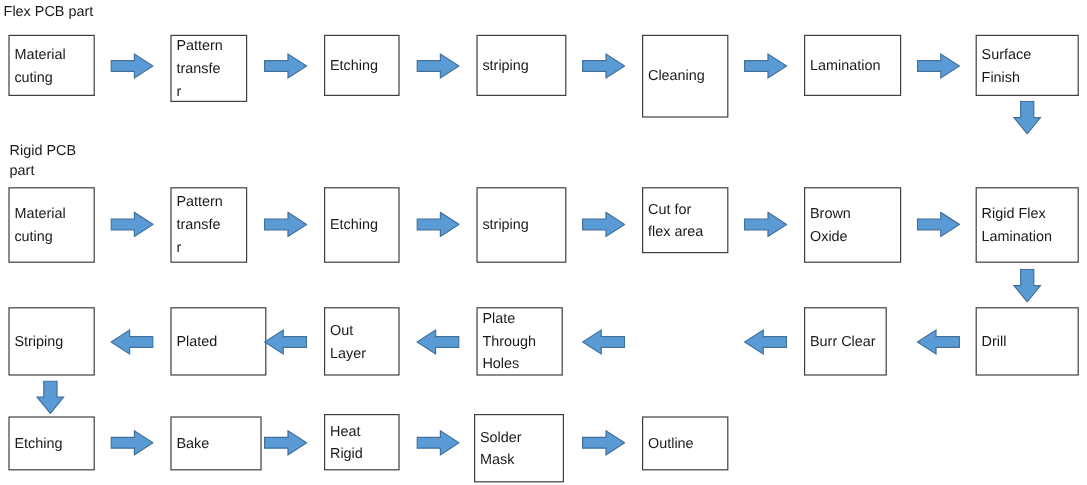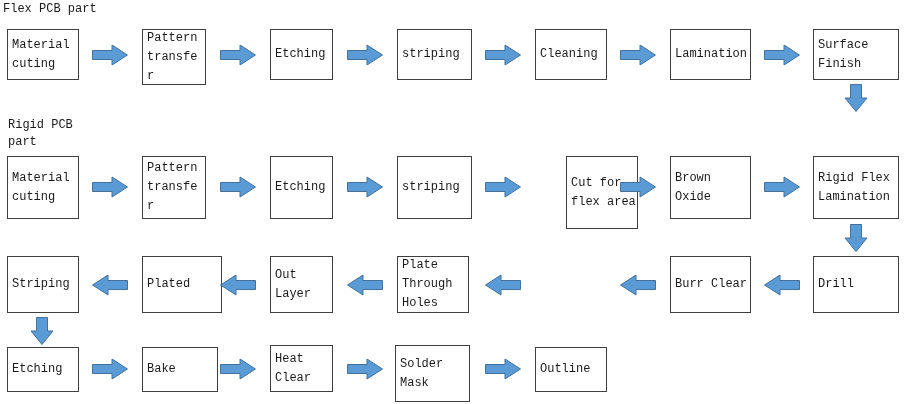--- a/index.html
+++ b/index.html
@@ -5,21 +5,21 @@
   html, body {
     margin: 0;
     padding: 0;
     background: #fff;
   }
   .canvas {
     position: relative;
     width: 906px;
     height: 404px;
     background: var(--bg, #fff);
-    font-family: Liberation Mono, monospace;
+    font-family: Liberation Sans, sans-serif;
     color: var(--text, #1a1a1a);
     overflow: hidden;
   }
   .section-label {
     position: absolute;
     font-size: 12px;
     line-height: 17px;
     white-space: pre;
   }
   .node {
@@ -66,21 +66,21 @@
     <span class="node-label">Pattern
 transfe
 r</span>
     </div>
   <div class="node" style="left:270px;top:29px;width:63px;height:51px">
     <span class="node-label">Etching</span>
     </div>
   <div class="node" style="left:397px;top:29px;width:75px;height:51px">
     <span class="node-label">striping</span>
     </div>
-  <div class="node" style="left:535px;top:29px;width:72px;height:51px">
+  <div class="node" style="left:535px;top:29px;width:72px;height:69px">
     <span class="node-label">Cleaning</span>
     </div>
   <div class="node" style="left:670px;top:29px;width:81px;height:51px">
     <span class="node-label">Lamination</span>
     </div>
   <div class="node" style="left:813px;top:29px;width:86px;height:51px">
     <span class="node-label">Surface
 Finish</span>
     </div>
 
@@ -114,21 +114,21 @@
     <span class="node-label">Pattern
 transfe
 r</span>
     </div>
   <div class="node" style="left:270px;top:156px;width:63px;height:63px">
     <span class="node-label">Etching</span>
     </div>
   <div class="node" style="left:397px;top:156px;width:75px;height:63px">
     <span class="node-label">striping</span>
     </div>
-  <div class="node" style="left:566px;top:156px;width:72px;height:73px">
+  <div class="node" style="left:535px;top:156px;width:72px;height:55px">
     <span class="node-label">Cut for
 flex area</span>
     </div>
   <div class="node" style="left:670px;top:156px;width:81px;height:63px">
     <span class="node-label">Brown
 Oxide</span>
     </div>
   <div class="node" style="left:813px;top:156px;width:86px;height:63px">
     <span class="node-label">Rigid Flex
 Lamination</span>
@@ -164,21 +164,21 @@
     </div>
   <div class="node" style="left:270px;top:256px;width:63px;height:57px">
     <span class="node-label">Out
 Layer</span>
     </div>
   <div class="node" style="left:397px;top:256px;width:72px;height:57px">
     <span class="node-label">Plate
 Through
 Holes</span>
     </div>
-  <div class="node" style="left:670px;top:256px;width:81px;height:57px">
+  <div class="node" style="left:670px;top:256px;width:69px;height:57px">
     <span class="node-label">Burr Clear</span>
     </div>
   <div class="node" style="left:813px;top:256px;width:86px;height:57px">
     <span class="node-label">Drill</span>
     </div>
 
   <div class="arrow h-arrow" style="left:92px;top:274px"><svg width="36" height="22" viewBox="0 0 36 22">
         <path d="M35.5 6.5 H16 V1 L0.5 11 L16 21 V15.5 H35.5 Z"></path>
       </svg></div>
   <div class="arrow h-arrow" style="left:220px;top:274px"><svg width="36" height="22" viewBox="0 0 36 22">
@@ -201,21 +201,21 @@
       </svg></div>
 
   <div class="node" style="left:7px;top:347px;width:72px;height:45px">
     <span class="node-label">Etching</span>
     </div>
   <div class="node" style="left:142px;top:347px;width:76px;height:45px">
     <span class="node-label">Bake</span>
     </div>
   <div class="node" style="left:270px;top:345px;width:63px;height:47px">
     <span class="node-label">Heat
-Clear</span>
+Rigid</span>
     </div>
   <div class="node" style="left:395px;top:345px;width:75px;height:57px">
     <span class="node-label">Solder
 Mask</span>
     </div>
   <div class="node" style="left:535px;top:347px;width:72px;height:45px">
     <span class="node-label">Outline</span>
     </div>
 
   <div class="arrow h-arrow" style="left:92px;top:358px"><svg width="36" height="22" viewBox="0 0 36 22">

